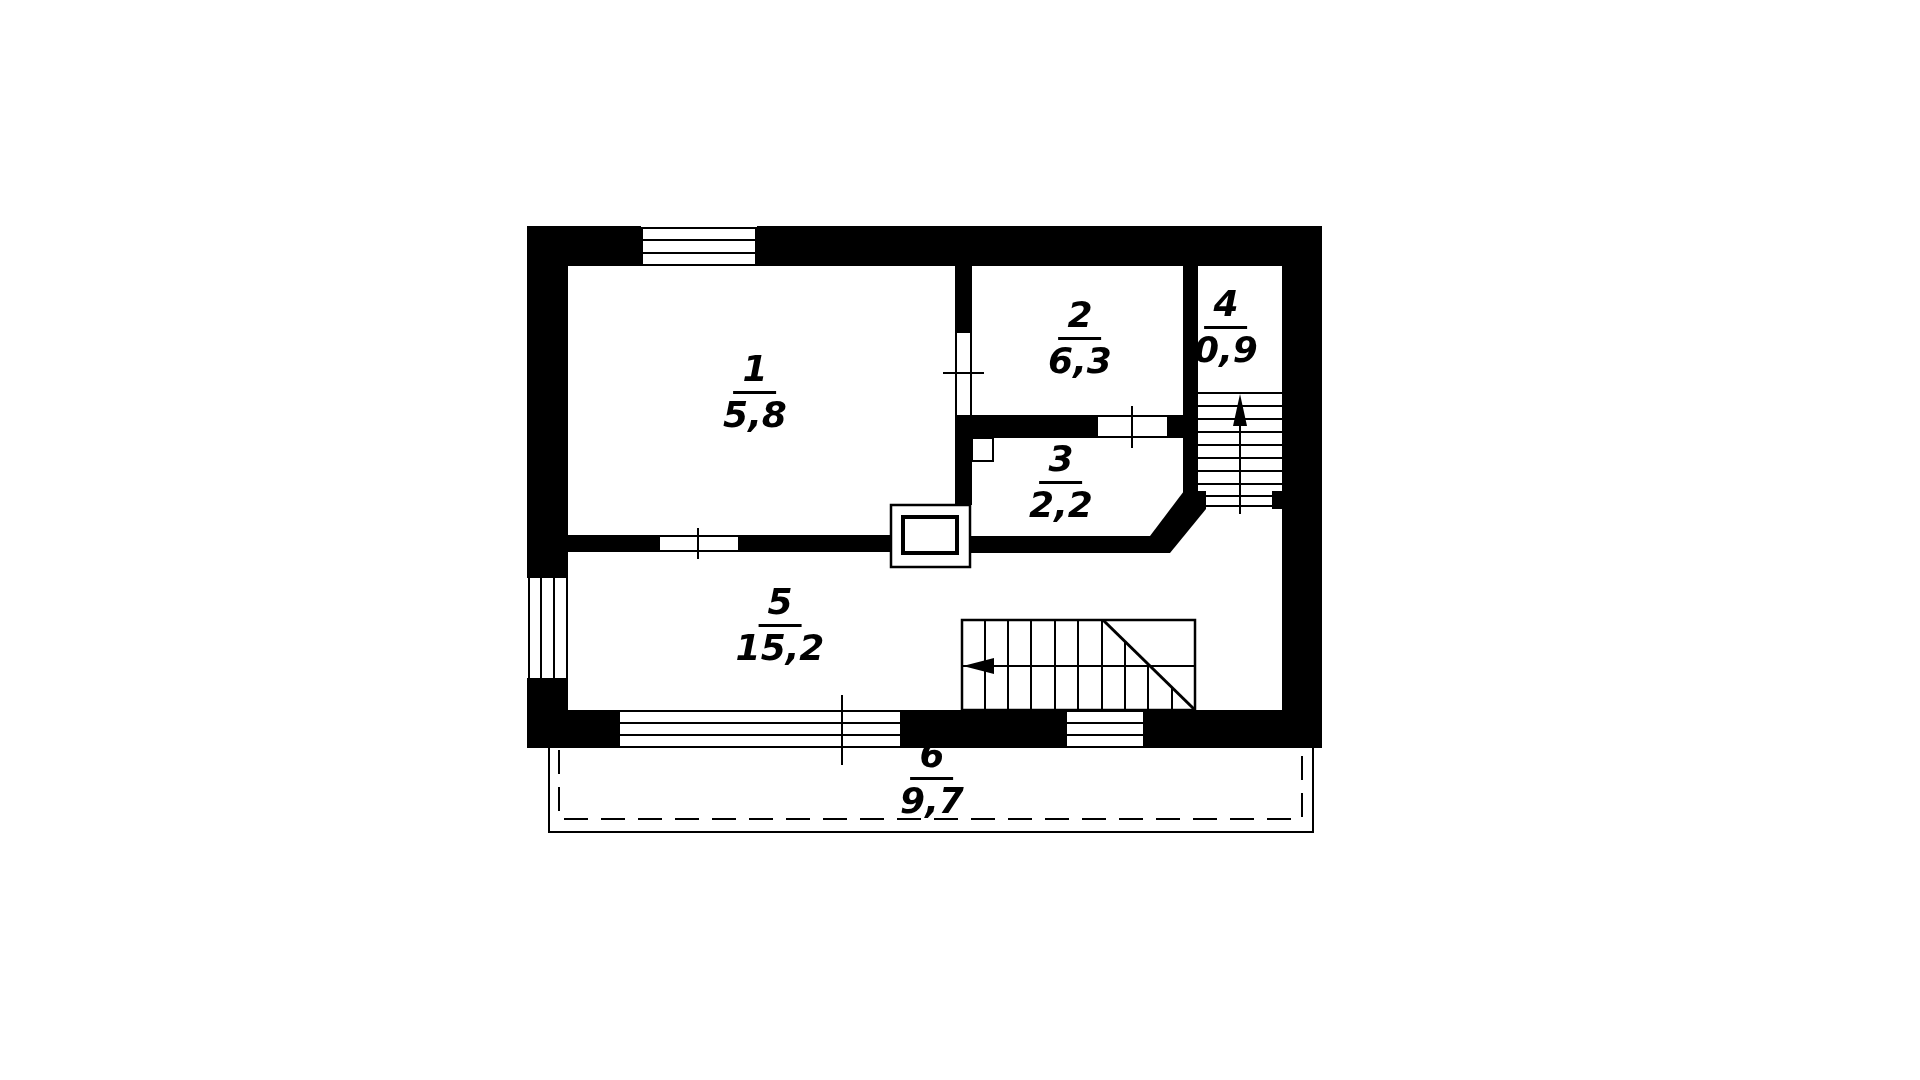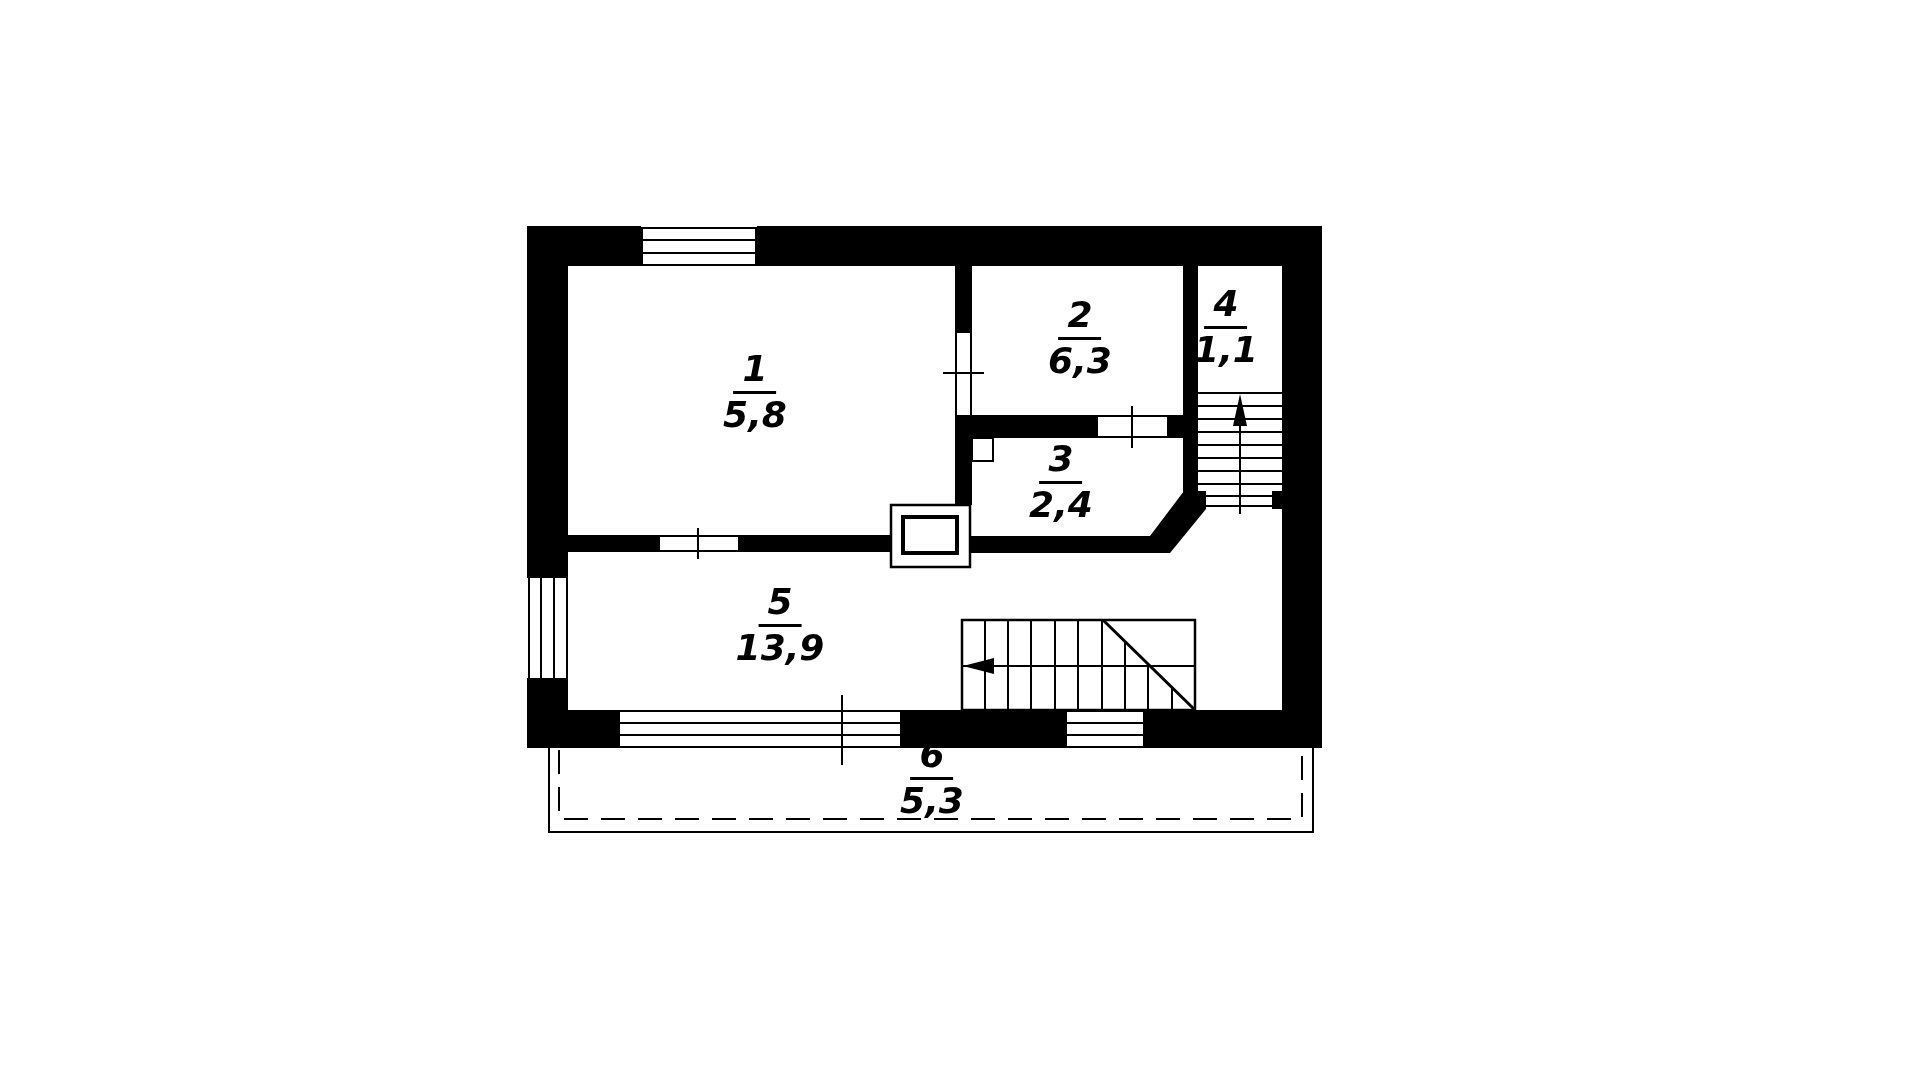--- a/index.html
+++ b/index.html
@@ -153,31 +153,31 @@
     <div class="area">5,8</div>
   </div>
 
   <div class="room-label" style="left:1080px;top:295px">
     <div class="num">2</div>
     <div class="area">6,3</div>
   </div>
 
   <div class="room-label" style="left:1061px;top:439px">
     <div class="num">3</div>
-    <div class="area">2,4</div>
+    <div class="area">2,2</div>
   </div>
 
   <div class="room-label" style="left:1226px;top:284px">
     <div class="num">4</div>
-    <div class="area">1,1</div>
+    <div class="area">0,9</div>
   </div>
 
   <div class="room-label" style="left:780px;top:582px">
     <div class="num">5</div>
-    <div class="area">13,9</div>
+    <div class="area">15,2</div>
   </div>
 
   <div class="room-label" style="left:932px;top:735px">
     <div class="num">6</div>
-    <div class="area">5,3</div>
+    <div class="area">9,7</div>
   </div>
 
 </div>
 
 </body></html>

